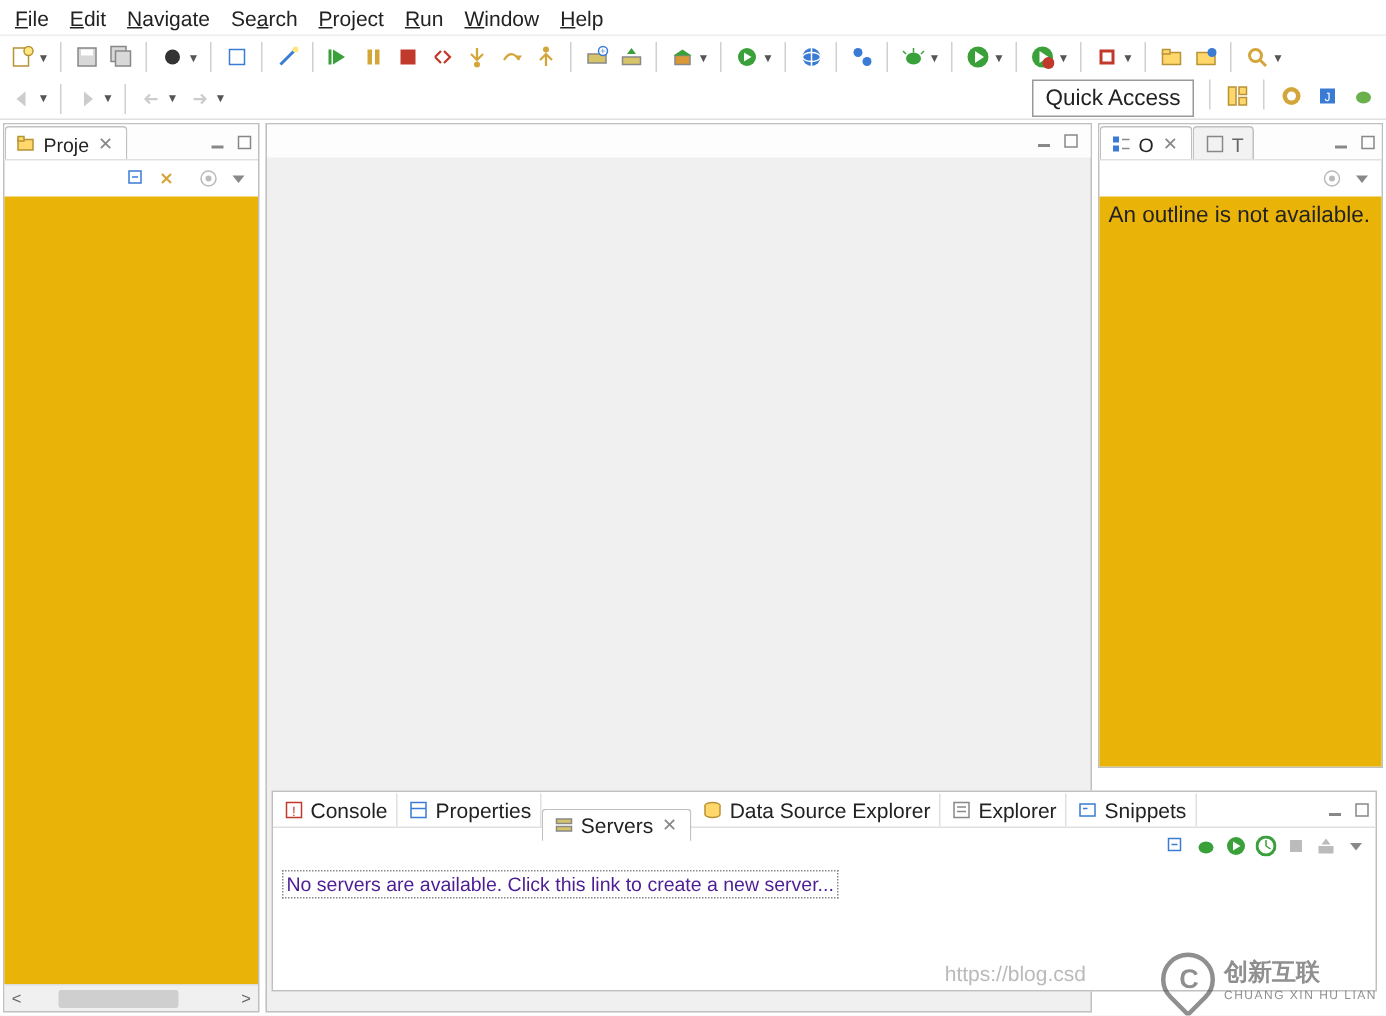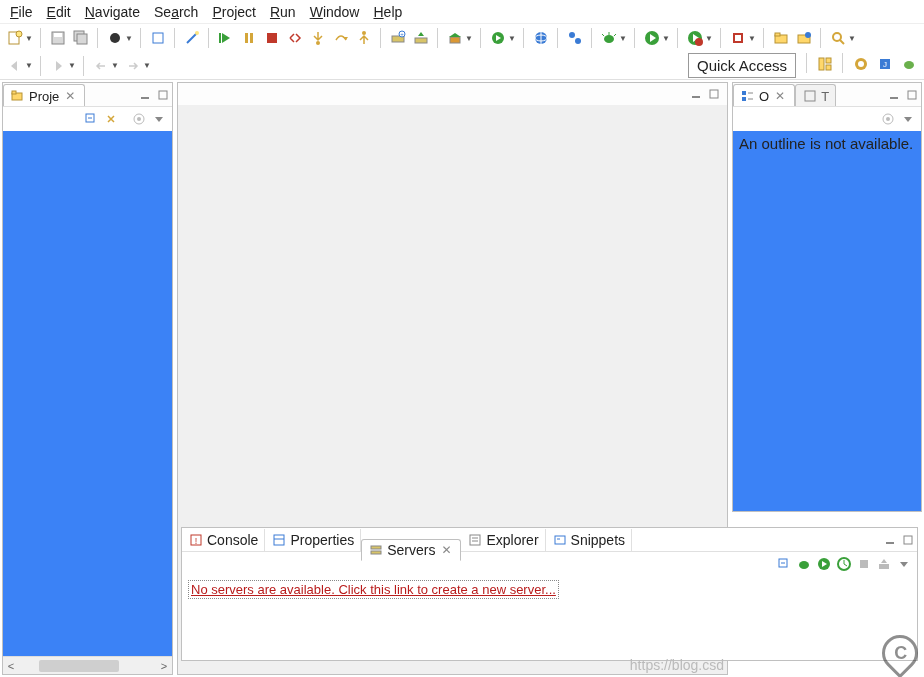--- a/index.html
+++ b/index.html
@@ -24,49 +24,49 @@
 .workspace { display: grid; grid-template-columns: 175px 555px 194px; grid-template-rows: auto; height: calc(677px - 24px - 28px - 28px); position: relative; }
 
 
 .view { border: 1px solid #c0c0c0; margin: 2px; background: #fff; display: flex; flex-direction: column; }
 .view-tabrow { display: flex; align-items: center; height: 24px; background: #fdfdfd; border-bottom: 1px solid #e0e0e0; }
 .view-tab { display: flex; align-items: flex-end; gap: 3px; padding: 2px 6px; border: 1px solid #c0c0c0; border-bottom: none; background: #fff; border-top-left-radius: 3px; border-top-right-radius: 3px; font-size: 13px; height: 22px; }
 .view-tab.inactive { background: #f2f2f2; color: #666; }
 .view-tab-spacer { flex: 1; }
 .view-ctrl { width: 16px; height: 16px; display: flex; align-items: center; justify-content: center; margin: 0 1px; }
 .view-toolbar { display: flex; justify-content: flex-end; align-items: center; gap: 2px; padding: 2px 4px; height: 24px; }
-.view-body { flex: 1; background: #3b82f6; overflow: hidden; padding: 4px 6px; font-size: 15px; color: #222; }
+.view-body { flex: 1; background: #eab308; overflow: hidden; padding: 4px 6px; font-size: 15px; color: #222; }
 
 .left-col { display: flex; flex-direction: column; }
 .center-col { display: flex; flex-direction: column; }
 .right-col { display: flex; flex-direction: column; }
 
 .editor-area { border: 1px solid #c0c0c0; margin: 2px; background: #f0f0f0; position: relative; flex: 1; }
 .editor-tabrow { display: flex; justify-content: flex-end; align-items: center; height: 22px; background: #fdfdfd; padding: 0 4px; }
 
 
 .bottom-panel { grid-column: 2 / 4; border: 1px solid #c0c0c0; margin: 2px; background: #fff; display: flex; flex-direction: column; }
 .bottom-tabs { display: flex; align-items: center; height: 24px; border-bottom: 1px solid #e0e0e0; }
 .bottom-tab { display: flex; align-items: center; gap: 3px; padding: 2px 6px; font-size: 14px; height: 22px; border-right: 1px solid #e0e0e0; cursor: default; }
 .bottom-tab.active { border: 1px solid #c0c0c0; border-bottom: 1px solid #fff; background: #fff; border-top-left-radius: 3px; border-top-right-radius: 3px; margin-top: 20px; }
 .bottom-body { flex: 1; padding: 4px 6px; font-size: 13px; }
-.link-text { color: #b91c1c; text-decoration: underline; border: 1px dotted #888; padding: 1px 2px; display: inline-block; }
+.link-text { color: #4c1d95; border: 1px dotted #888; padding: 1px 2px; display: inline-block; }
 
 
 .scroll-mimic { height: 18px; background: #f0f0f0; border-top: 1px solid #ddd; display: flex; align-items: center; }
 .scroll-mimic .thumb { background: #cfcfcf; height: 12px; width: 80px; margin-left: 20px; border-radius: 2px; }
 .scroll-arrow { width: 16px; text-align: center; color: #666; font-size: 11px; }
 
 
 svg { display: block; }
 
 .watermark { position: absolute; right: 6px; bottom: 6px; display: flex; align-items: center; gap: 6px; opacity: .55; font-size: 16px; color: #333; }
 .watermark .circ { width: 36px; height: 36px; border: 3px solid #333; border-radius: 50% 50% 50% 0; transform: rotate(-45deg); display:flex;align-items:center;justify-content:center;}
 .watermark .circ span{ transform: rotate(45deg); font-weight:bold; font-size:18px;}
-.blog-link { position:absolute; right:200px; bottom:4px; color:#bababa; font-size:14px; }
+.blog-link { position:absolute; right:200px; bottom:20px; color:#bababa; font-size:14px; }
 
 .ic { width:16px; height:16px; display:inline-flex; align-items:center; justify-content:center; font-size:12px; }
 </style>
 </head>
 <body>
 
 <div class="menu-bar">
   <div class="menu-item"><span class="ul">F</span>ile</div>
   <div class="menu-item"><span class="ul">E</span>dit</div>
   <div class="menu-item"><span class="ul">N</span>avigate</div>
@@ -483,20 +483,29 @@
               <rect x="2" y="3" width="10" height="3" fill="#d8c468" stroke="#888"></rect>
               <rect x="2" y="8" width="10" height="3" fill="#d8c468" stroke="#888"></rect>
             </svg>
           </span>
         <span>Servers</span>
         <span class="ic" style="color:#888;">✕</span>
       </div>
       <div class="bottom-tab">
         <span class="ic">
             <svg width="14" height="14">
+              <ellipse cx="7" cy="4" rx="5" ry="2" fill="#ffd76b" stroke="#b89334"></ellipse>
+              <path d="M2 4 v6 a5 2 0 0 0 10 0 v-6" fill="#ffd76b" stroke="#b89334"></path>
+            </svg>
+          </span>
+        <span>Data Source Explorer</span>
+      </div>
+      <div class="bottom-tab">
+        <span class="ic">
+            <svg width="14" height="14">
               <rect x="2" y="2" width="10" height="10" fill="#fff" stroke="#888"></rect>
               <line x1="4" y1="5" x2="10" y2="5" stroke="#888"></line>
               <line x1="4" y1="8" x2="10" y2="8" stroke="#888"></line>
             </svg>
           </span>
         <span>Explorer</span>
       </div>
       <div class="bottom-tab">
         <span class="ic">
             <svg width="14" height="14">
@@ -564,13 +573,17 @@
     </div>
   </div>
 </div>
 
 <div class="blog-link">https://blog.csd</div>
 
 <div class="watermark">
   <div class="circ">
       <span>C</span>
     </div>
+  <div>
+    <div style="font-weight:600;">创新互联</div>
+    <div style="font-size:8px;letter-spacing:1px;">CHUANG XIN HU LIAN</div>
+  </div>
 </div>
 
 </body></html>

